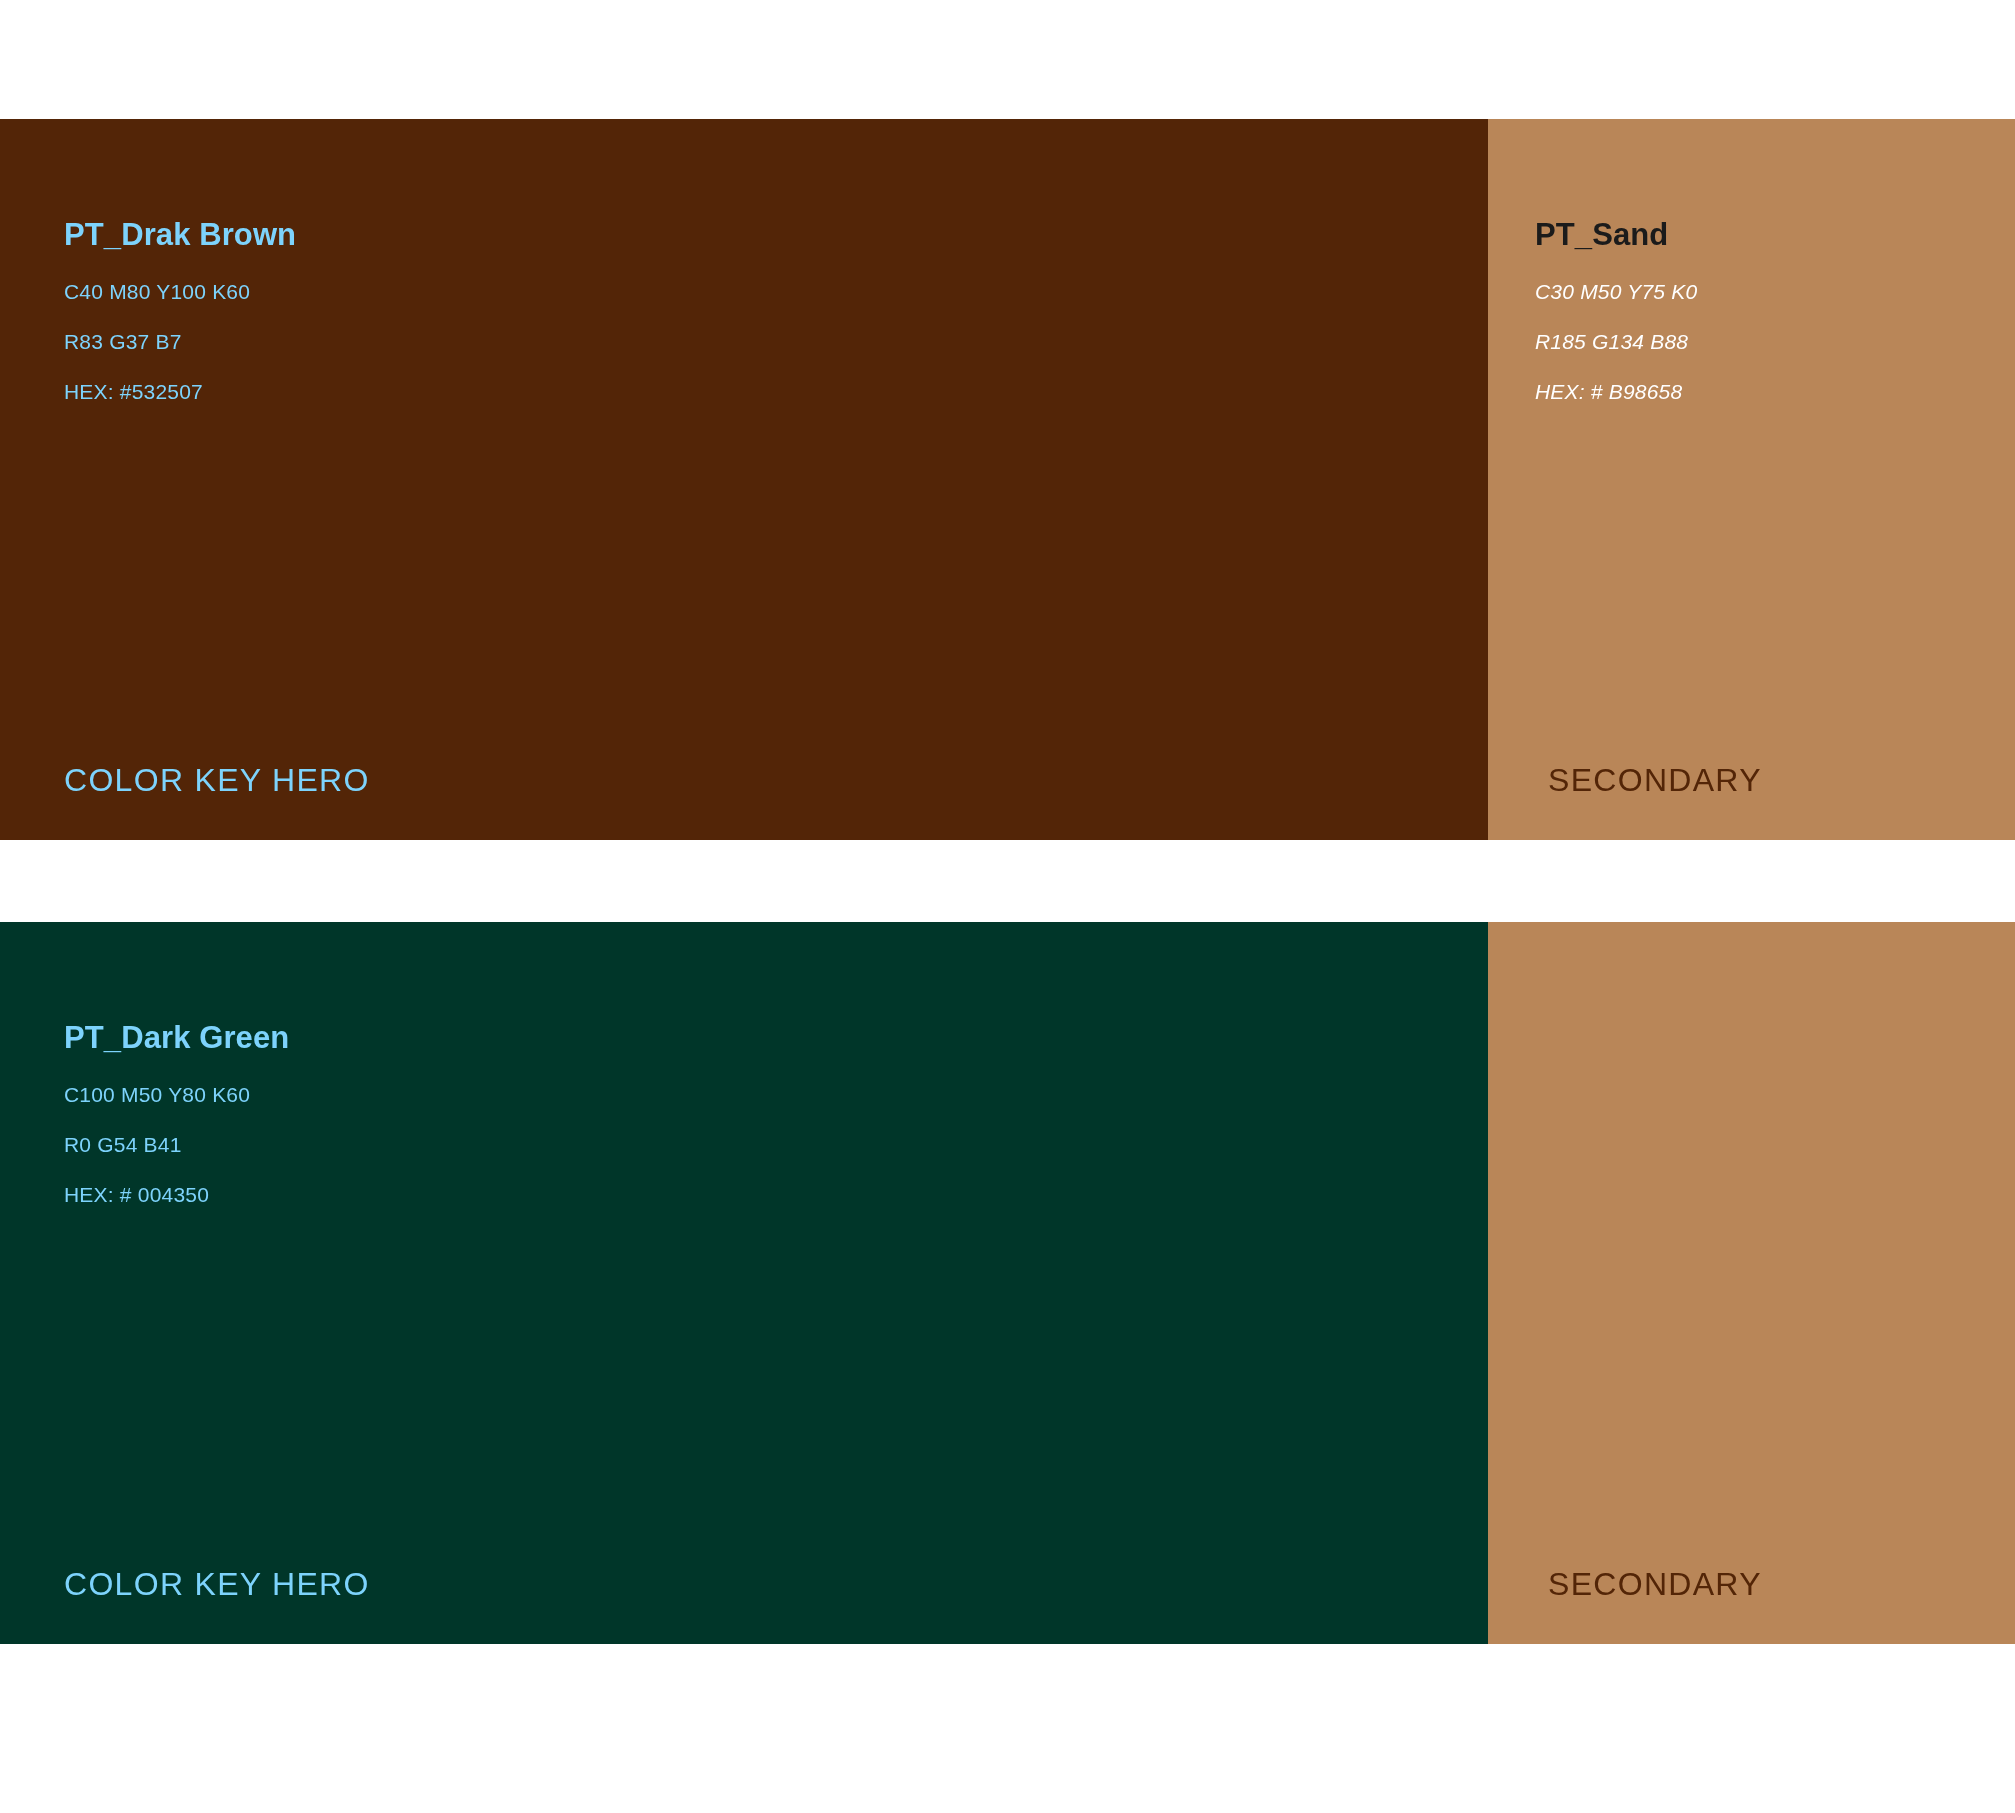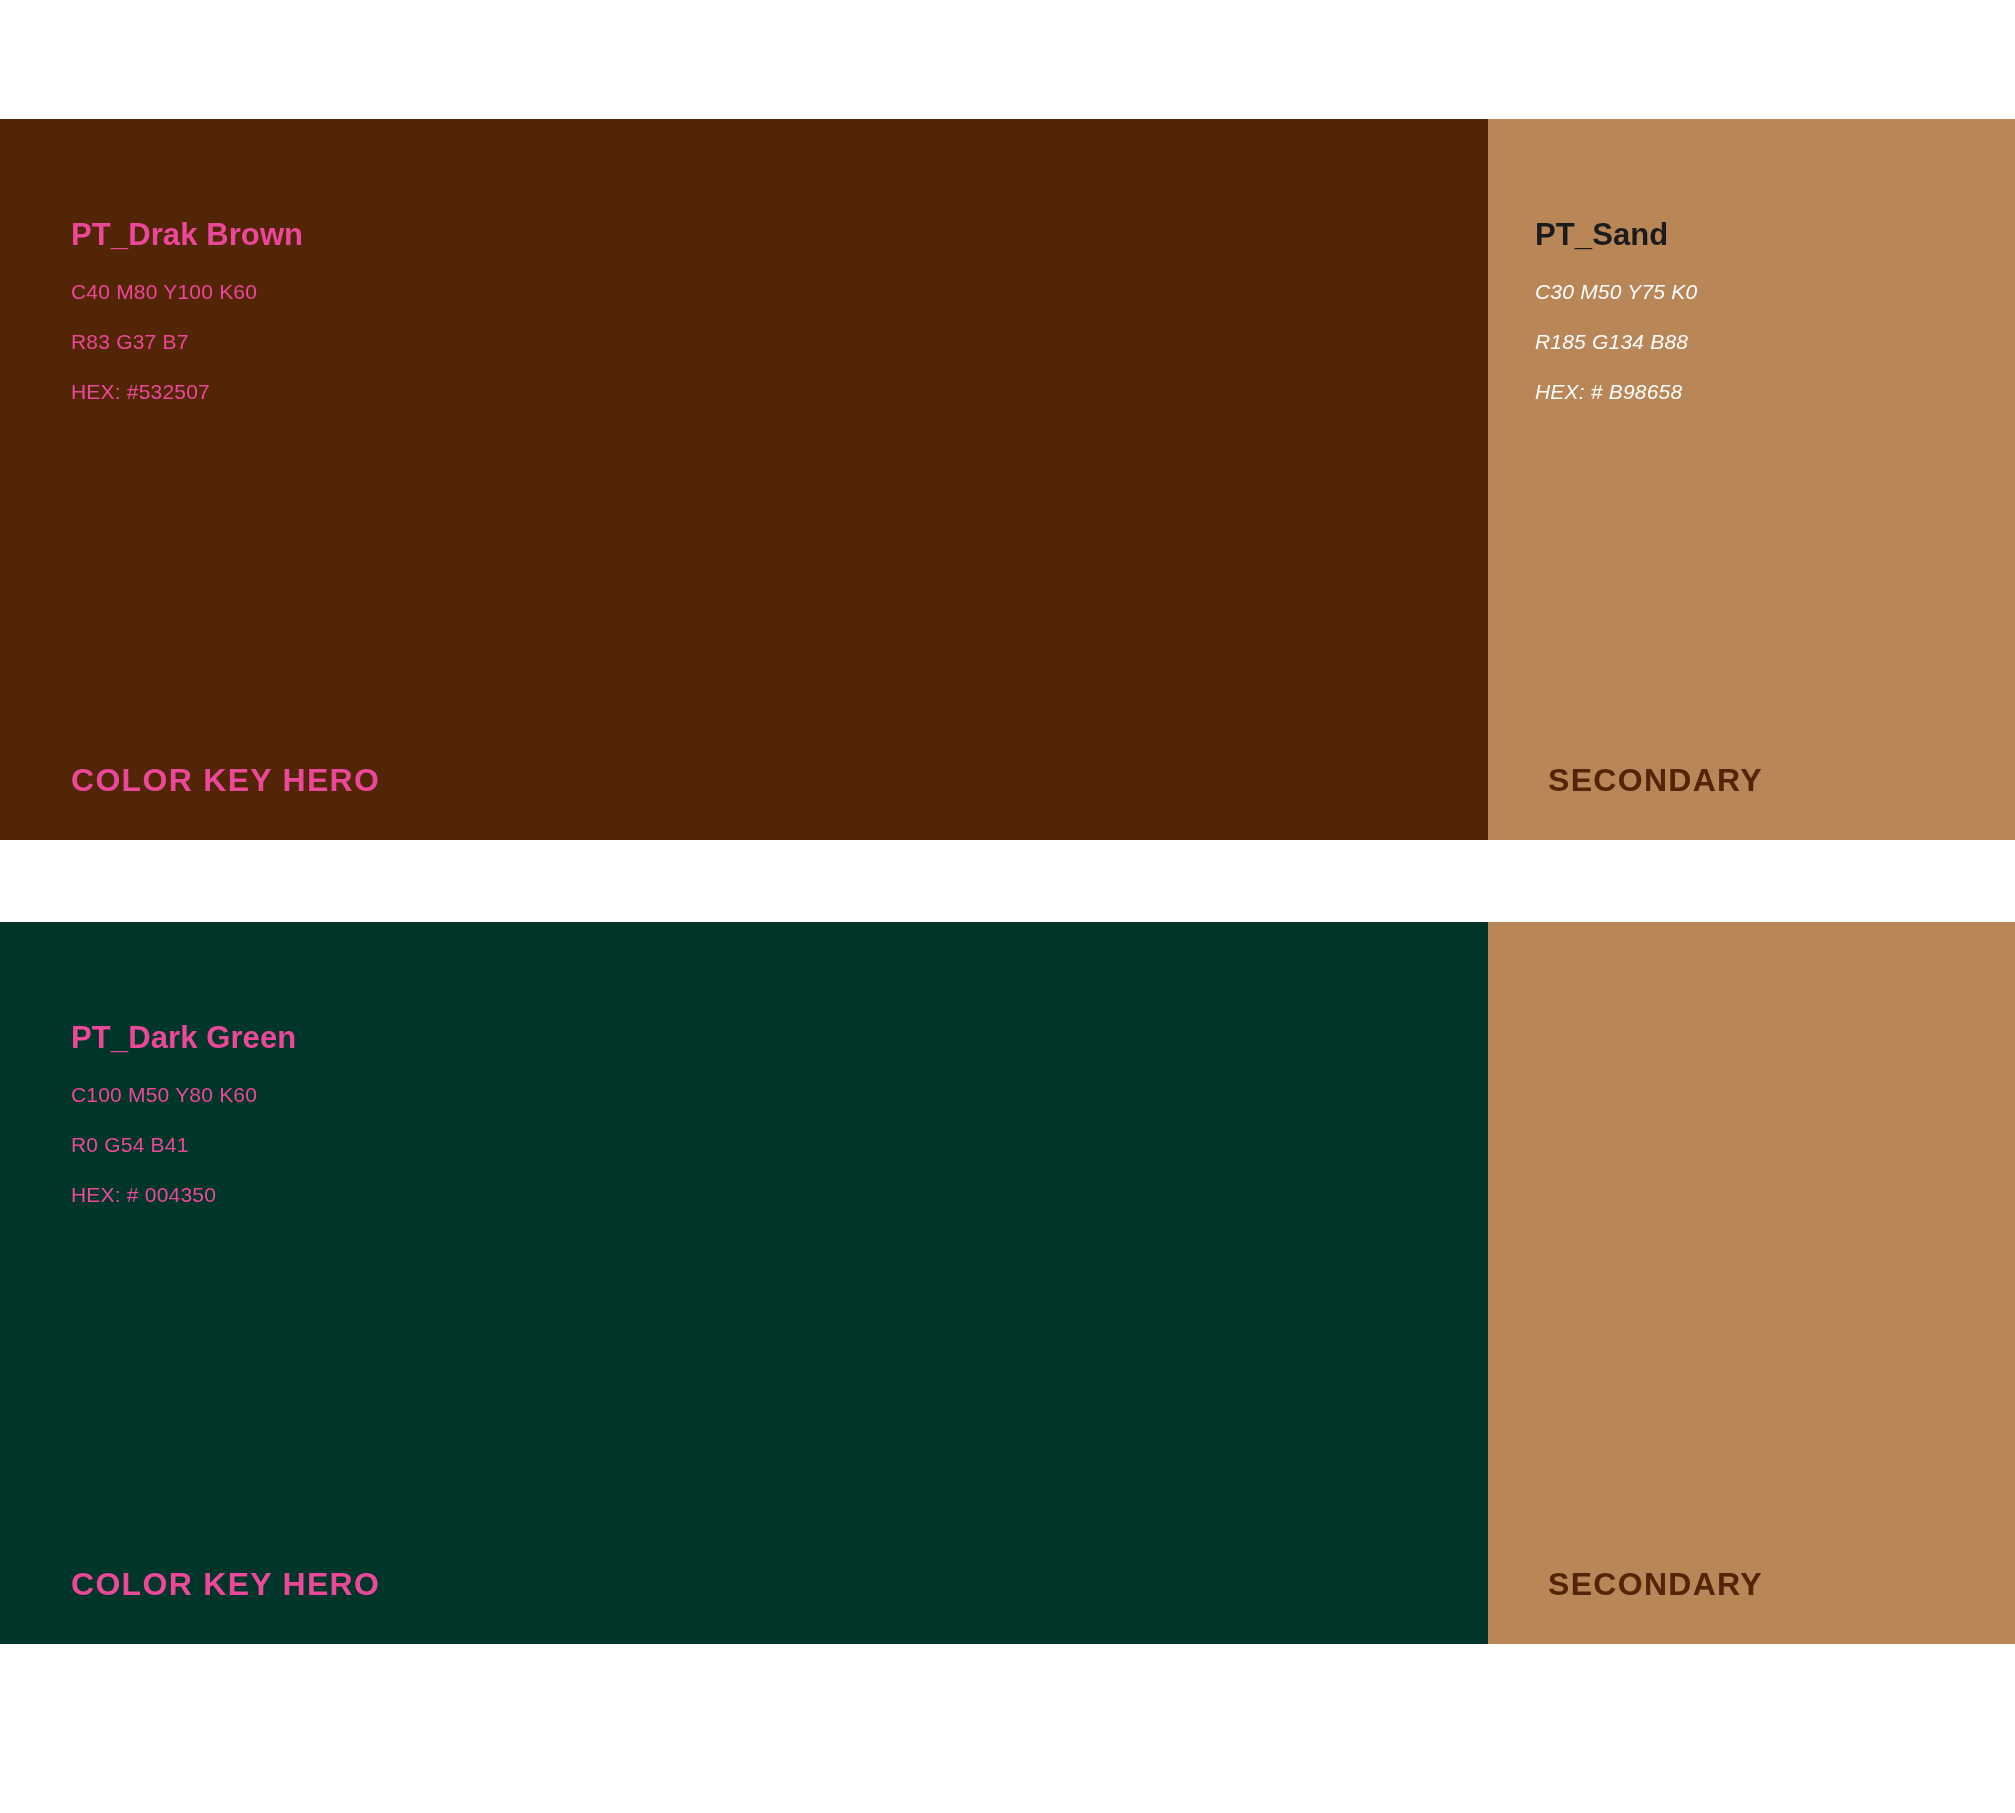--- a/index.html
+++ b/index.html
@@ -51,31 +51,31 @@
     margin:0 0 29px 0;
   }
   .spec:last-child{margin-bottom:0;}
 
   
   .role{
     position:absolute;
     left:64px;
     bottom:44px;
     font-size:32px;
-    font-weight:700;
+    font-weight:400;
     letter-spacing:1.3px;
     line-height:1;
     white-space:nowrap;
   }
   .sw-secondary .role{left:60px;}
 
   
   .ink-light .swatch-title,
   .ink-light .spec,
-  .ink-light .role{color:#ec4899;margin-left:7px;}
+  .ink-light .role{color:#7dd3fc;}
 
   .ink-dark .swatch-title{color:#1b1b1b;}
   .ink-dark .spec{color:#ffffff;font-style:italic;}
   .ink-dark .role{color:#532507;}
 </style>
 </head>
 <body>
 
 <div class="board">
 

